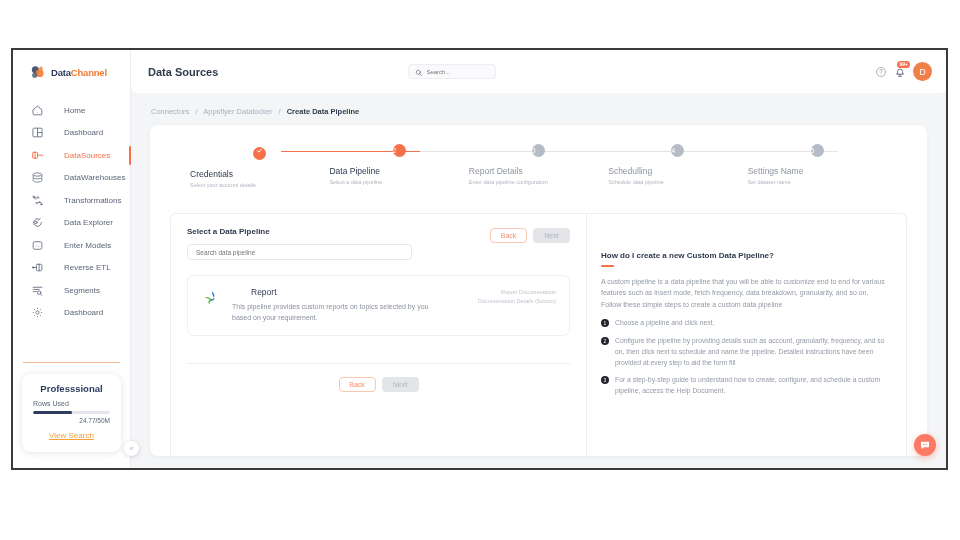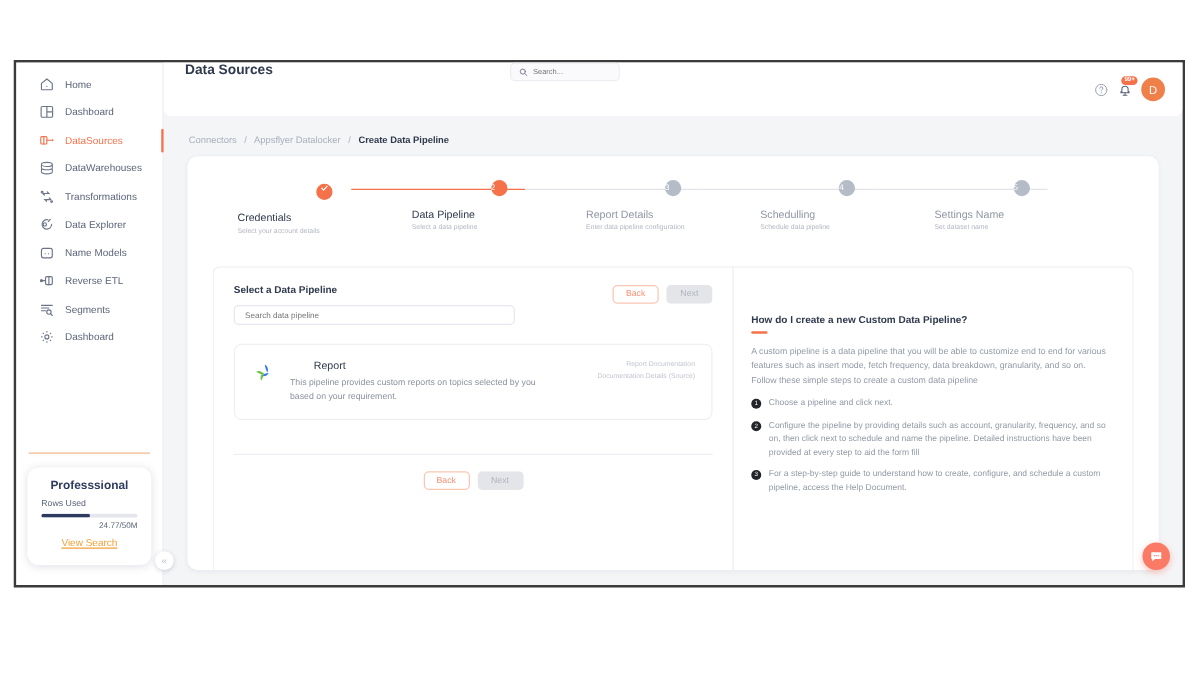--- a/index.html
+++ b/index.html
@@ -31,21 +31,21 @@
     padding: 14px 0 12px 16px;
   }
   .brand-mark { width: 17px; height: 17px; position: relative; flex: none; }
   .brand-text { font-size: 9.5px; font-weight: bold; letter-spacing: -0.2px; white-space: nowrap; }
   .brand-text .b1 { color: #2d3b5e; }
   .brand-text .b2 { color: #f47b32; }
 
   .nav { margin-top: 6px; }
   .nav-item {
     position: relative;
-    display: flex; align-items: center; gap: 8px;
+    display: flex; align-items: center; gap: 20px;
     height: 22.5px; padding-left: 18px;
     color: #5a6478; font-size: 8px; cursor: pointer;
     white-space: nowrap;
   }
   .nav-item .ico { width: 13px; height: 13px; flex: none; display:block; }
   .nav-item .ico svg { display: block; width: 13px; height: 13px; }
   .nav-item.active { color: #f4714a; }
   .nav-item.active .bar {
     position: absolute; right: -1px; top: 2px;
     width: 2.5px; height: 19px; background: #f4714a; border-radius: 2px;
@@ -80,21 +80,21 @@
   }
 
   
   .main {
     position: absolute; left: 118px; top: 0; right: 0; bottom: 0;
     background: #f4f5f7;
   }
   .topbar {
     height: 43px; background: #fff;
     border-radius: 0 0 6px 6px;
-    display: flex; padding: 0 14px 0 17px;
+    display: flex; align-items: center; padding: 0 14px 0 17px;
   }
   .page-title { font-size: 11px; font-weight: bold; color: #2f3a4d; }
   .search-box {
     width: 88px; height: 15px; margin: 0 auto;
     background: #fafafc; border: 1px solid #eceef2; border-radius: 4px;
     display: flex; align-items: center; gap: 4px; padding: 0 6px;
   }
   .search-box svg { width: 7.5px; height: 7.5px; flex: none; }
   .search-input {
     border: none; outline: none; background: transparent;
@@ -220,20 +220,31 @@
   }
   .chat-fab svg { width: 12px; height: 12px; display: block; }
 </style>
 </head>
 <body>
 
 <div class="screen">
 
   <div class="sidebar">
 
+    <div class="brand">
+      <span class="brand-mark">
+        <svg viewBox="0 0 24 24" width="17" height="17">
+          <circle cx="9" cy="8" r="5" fill="#2d3b5e" opacity="0.85"></circle>
+          <circle cx="15" cy="13" r="5.5" fill="#f47b32" opacity="0.9"></circle>
+          <circle cx="8" cy="16" r="3.6" fill="#2d3b5e" opacity="0.7"></circle>
+          <circle cx="17" cy="6" r="2.6" fill="#f47b32" opacity="0.75"></circle>
+        </svg>
+      </span>
+      <span class="brand-text"><span class="b1">Data</span><span class="b2">Channel</span></span>
+    </div>
 
     <div class="nav">
 
       <div class="nav-item">
         <span class="ico">
           <svg viewBox="0 0 24 24" fill="none" stroke="#6c7488" stroke-width="1.7" stroke-linecap="round" stroke-linejoin="round">
               <path d="M4 10.5 12 4l8 6.5V19a1 1 0 0 1-1 1H5a1 1 0 0 1-1-1z"></path>
               <circle cx="12" cy="15" r="0.9" fill="#6c7488" stroke="none"></circle>
             </svg>
         </span>
@@ -299,21 +310,21 @@
       </div>
 
       <div class="nav-item">
         <span class="ico">
           <svg viewBox="0 0 24 24" fill="none" stroke="#6c7488" stroke-width="1.7" stroke-linejoin="round">
               <rect x="4" y="5" width="16" height="14" rx="3"></rect>
               <circle cx="9.5" cy="13" r="0.9" fill="#6c7488" stroke="none"></circle>
               <circle cx="14.5" cy="13" r="0.9" fill="#6c7488" stroke="none"></circle>
             </svg>
         </span>
-        <span>Name Models</span>
+        <span>Enter Models</span>
       </div>
 
       <div class="nav-item">
         <span class="ico">
           <svg viewBox="0 0 24 24" fill="none" stroke="#6c7488" stroke-width="1.7" stroke-linecap="round">
               <circle cx="4" cy="12" r="1.4" fill="#6c7488"></circle>
               <line x1="5.5" y1="12" x2="10" y2="12"></line>
               <rect x="10" y="6" width="10" height="12" rx="2"></rect>
               <line x1="15" y1="6" x2="15" y2="18"></line>
             </svg>

